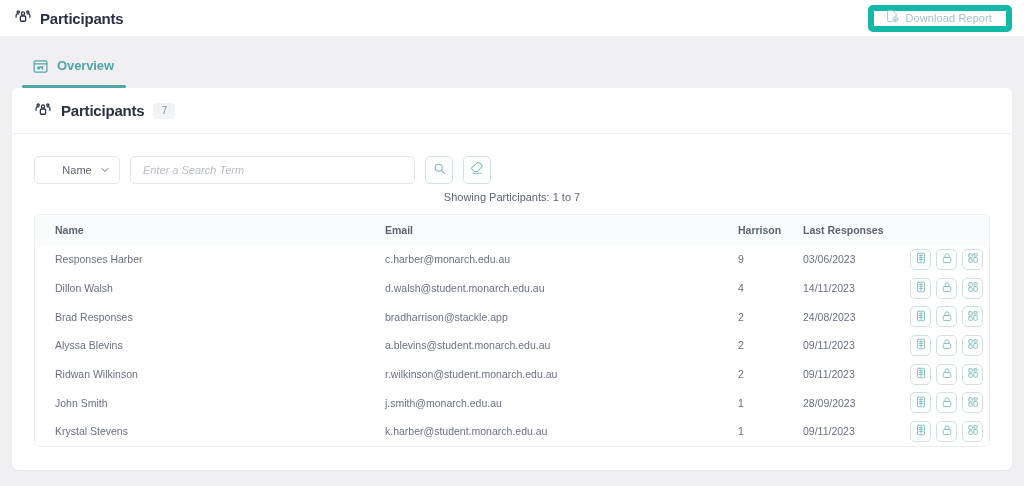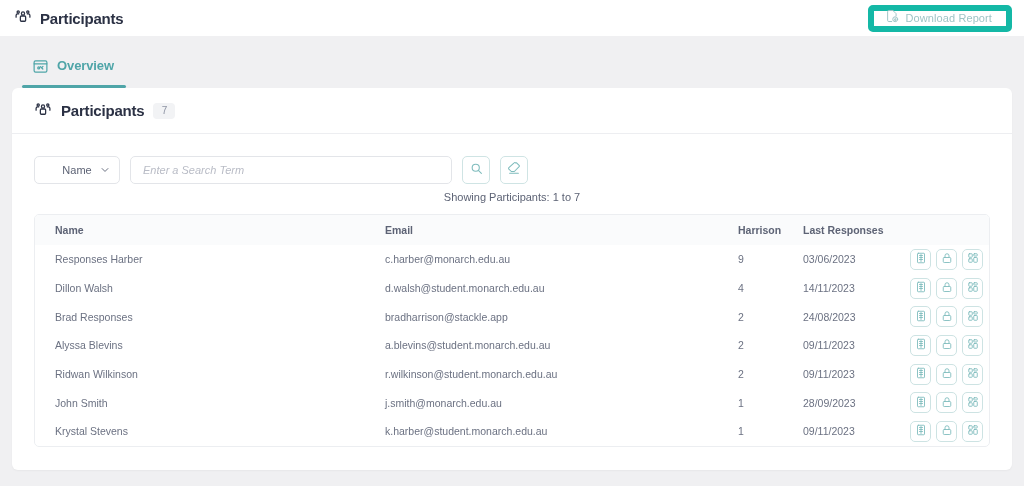--- a/index.html
+++ b/index.html
@@ -150,21 +150,21 @@
   }
   .chevron {
     position: absolute;
     right: 9px;
     top: 50%;
     transform: translateY(-50%);
   }
 
   .search-input {
     flex: 0 0 auto;
-    width: 322px;
+    width: 285px;
     height: 28px;
     border: 1px solid #e3e5e9;
     border-radius: 5px;
     padding: 0 12px;
     font-size: 11px;
     font-family: "Liberation Sans", sans-serif;
     color: #5d6375;
     background: #fff;
   }
   .search-input::placeholder {

